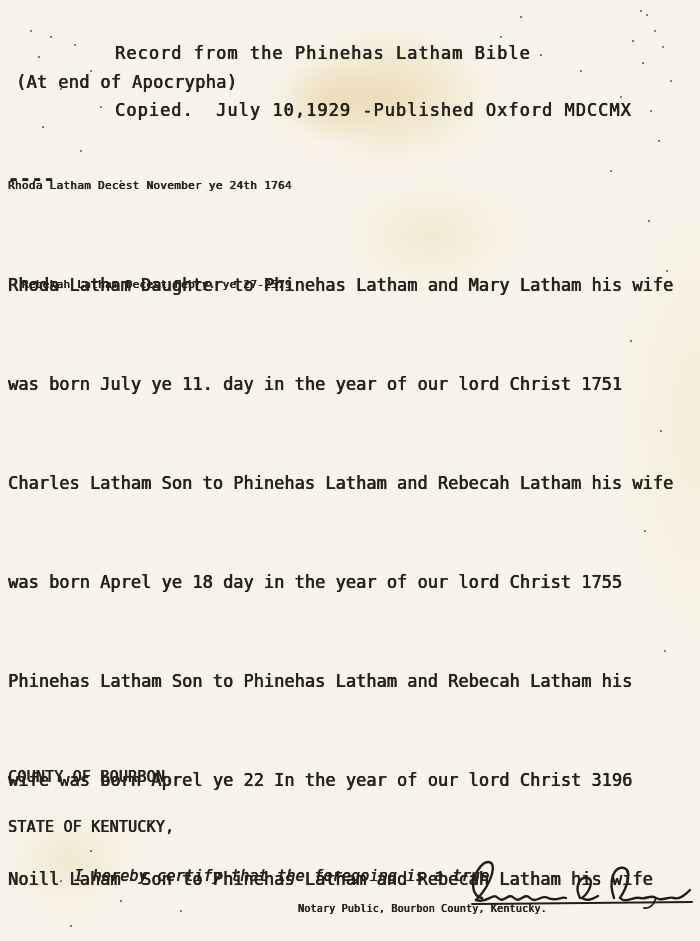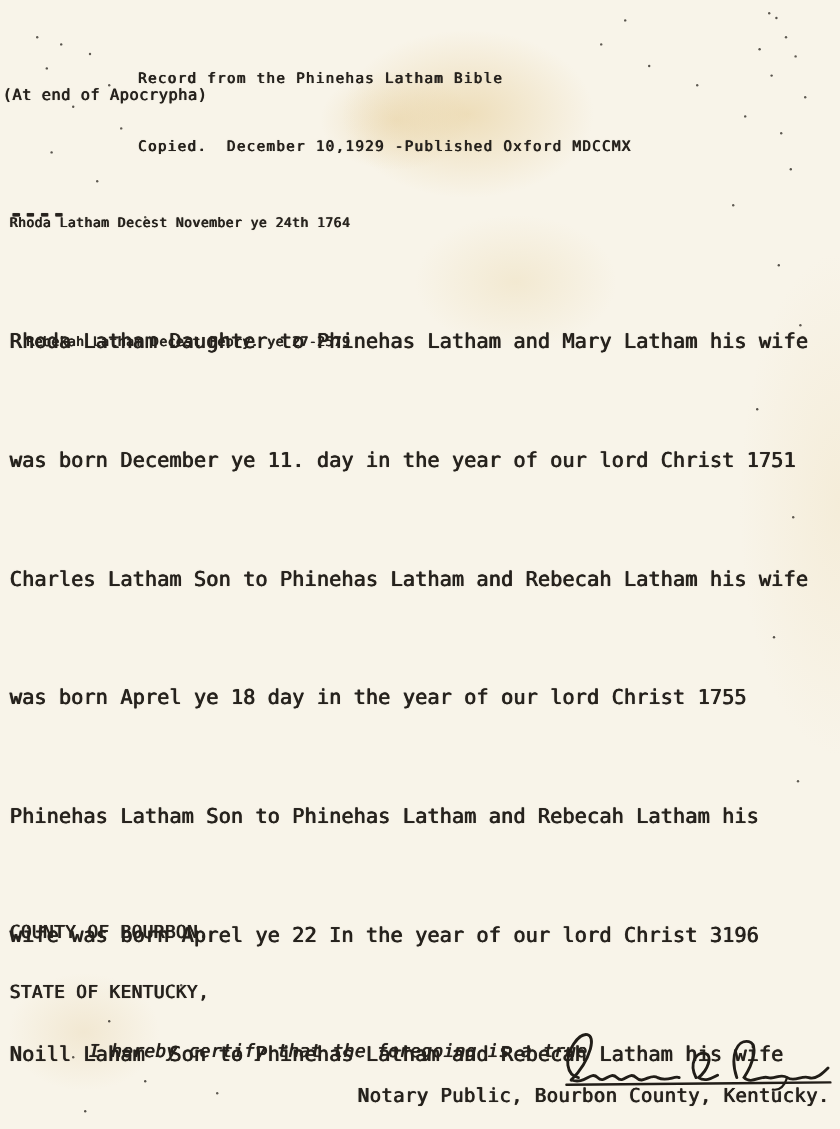--- a/index.html
+++ b/index.html
@@ -16,28 +16,28 @@
       radial-gradient(ellipse 120px 80px at 430px 235px, rgba(230,208,155,.30), rgba(230,208,155,0) 70%),
       radial-gradient(ellipse 90px 70px  at 70px 860px,  rgba(225,200,150,.28), rgba(225,200,150,0) 70%),
       radial-gradient(ellipse 120px 300px at 700px 420px,rgba(235,215,170,.25), rgba(235,215,170,0) 70%),
       #f8f4e9;
     color:#26221d;
   }
   .tw{ 
     text-shadow:0.45px 0 0 currentColor, -0.2px 0 0 rgba(38,34,29,.6), 0 0 1px rgba(38,34,29,.35);
     white-space:pre;
   }
-  .header{position:absolute;left:115px;top:18px;font-size:12px;line-height:19px;letter-spacing:1px;}
-  .annotation{position:absolute;left:2px;top:72px;font-size:13px;letter-spacing:.3px;}
+  .header{position:absolute;left:115px;top:6px;font-size:17px;line-height:19px;letter-spacing:1px;}
+  .annotation{position:absolute;left:16px;top:72px;font-size:17px;letter-spacing:.3px;}
   .deaths{position:absolute;left:8px;top:103px;font-size:11px;line-height:33px;letter-spacing:.3px;text-align:right;}
   .divider{position:absolute;left:8px;top:168px;font-size:18px;font-weight:bold;letter-spacing:1px;}
   .records{position:absolute;left:8px;top:203px;font-size:17px;line-height:33px;letter-spacing:0px;}
   .cert{position:absolute;left:8px;top:736px;font-size:15px;line-height:16.5px;letter-spacing:.2px;}
   .indent-a{padding-left:66px;font-style:italic;}
-  .notary{position:absolute;left:298px;top:903px;font-size:16px;letter-spacing:.2px;}
+  .notary{position:absolute;left:298px;top:903px;font-size:10px;letter-spacing:.2px;}
   .signature{position:absolute;left:468px;top:852px;width:228px;height:58px;}
   .speck, .speck2{position:absolute;width:2px;height:2px;background:#3a352e;border-radius:50%;opacity:.8;}
   .speck{left:640px;top:10px;
     box-shadow:6px 4px 0 #2f2b25,14px 20px 0 #3a352e,-8px 30px 0 #2f2b25,22px 36px 0 #3a352e,
       2px 52px 0 #2f2b25,30px 70px 0 #3a352e,-20px 86px 0 #2f2b25,10px 100px 0 #3a352e,
       -120px 6px 0 #2f2b25,-140px 26px 0 #3a352e,-100px 44px 0 #2f2b25,-60px 60px 0 #3a352e,
       18px 130px 0 #2f2b25,-30px 160px 0 #3a352e,8px 210px 0 #2f2b25,26px 260px 0 #3a352e,
       -10px 330px 0 #2f2b25,20px 420px 0 #3a352e,4px 520px 0 #2f2b25,24px 640px 0 #3a352e;}
   .speck2{left:30px;top:30px;
     box-shadow:20px 6px 0 #2f2b25,44px 14px 0 #3a352e,8px 26px 0 #2f2b25,60px 40px 0 #3a352e,
@@ -48,35 +48,35 @@
 </head>
 <body>
 
 <div class="paper">
 
   <div class="speck"></div>
   <div class="speck2"></div>
 
   <div class="header tw">
     <div>Record from the Phinehas Latham Bible</div>
-    <div>Copied.  December 10,1929 -Published Oxford MDCCMX</div>
+    <div>Copied.  July 10,1929 -Published Oxford MDCCMX</div>
   </div>
 
   <div class="annotation tw">(At end of Apocrypha)</div>
 
   <div class="deaths tw">
     <div>Rhoda Latham Decest November ye 24th 1764</div>
     <div>Rebekah Latham Decest Febry. ye 27-2579</div>
   </div>
 
   <div class="divider tw">----</div>
 
   <div class="records tw">
     <div>Rhoda Latham Daughter to Phinehas Latham and Mary Latham his wife</div>
-    <div>was born December ye 11. day in the year of our lord Christ 1751</div>
+    <div>was born July ye 11. day in the year of our lord Christ 1751</div>
     <div>Charles Latham Son to Phinehas Latham and Rebecah Latham his wife</div>
     <div>was born Aprel ye 18 day in the year of our lord Christ 1755</div>
     <div>Phinehas Latham Son to Phinehas Latham and Rebecah Latham his</div>
     <div>wife was born Aprel ye 22 In the year of our lord Christ 3196</div>
     <div>Noill Laham  Son to Phinehas Latham and Rebecah Latham his wife</div>
     
     
     
     
     

